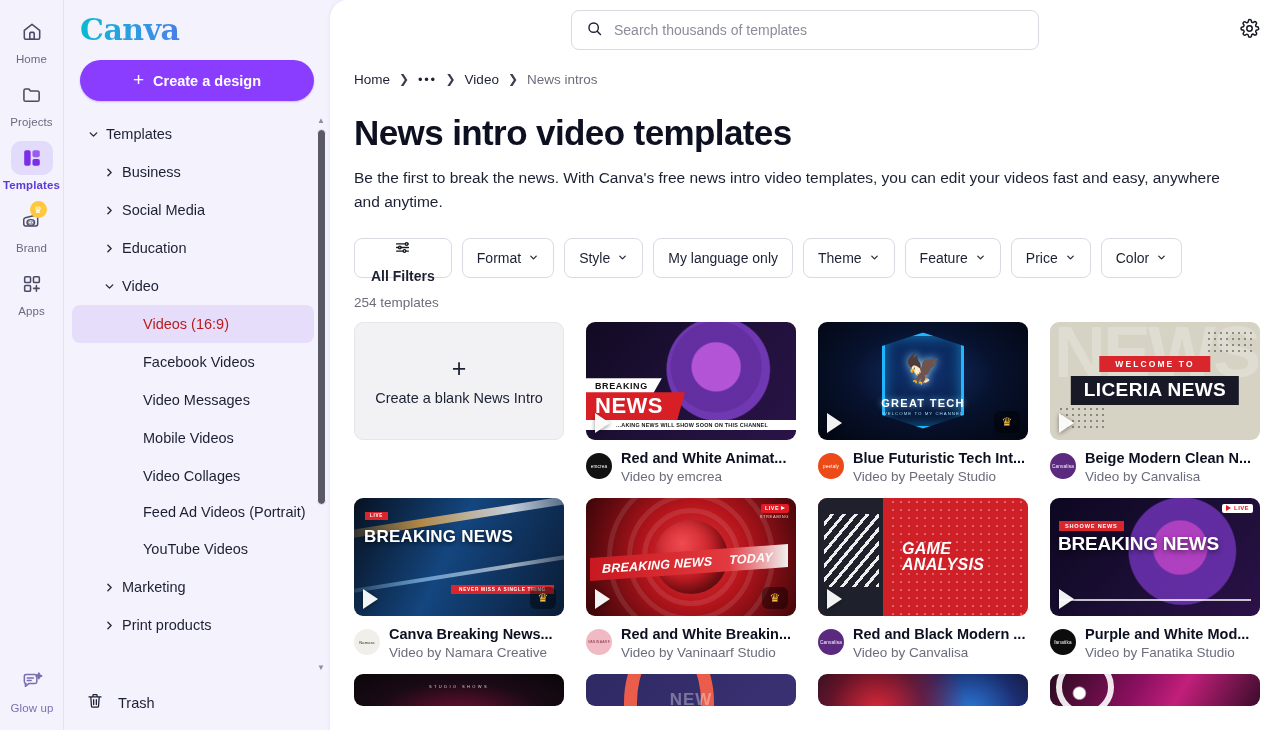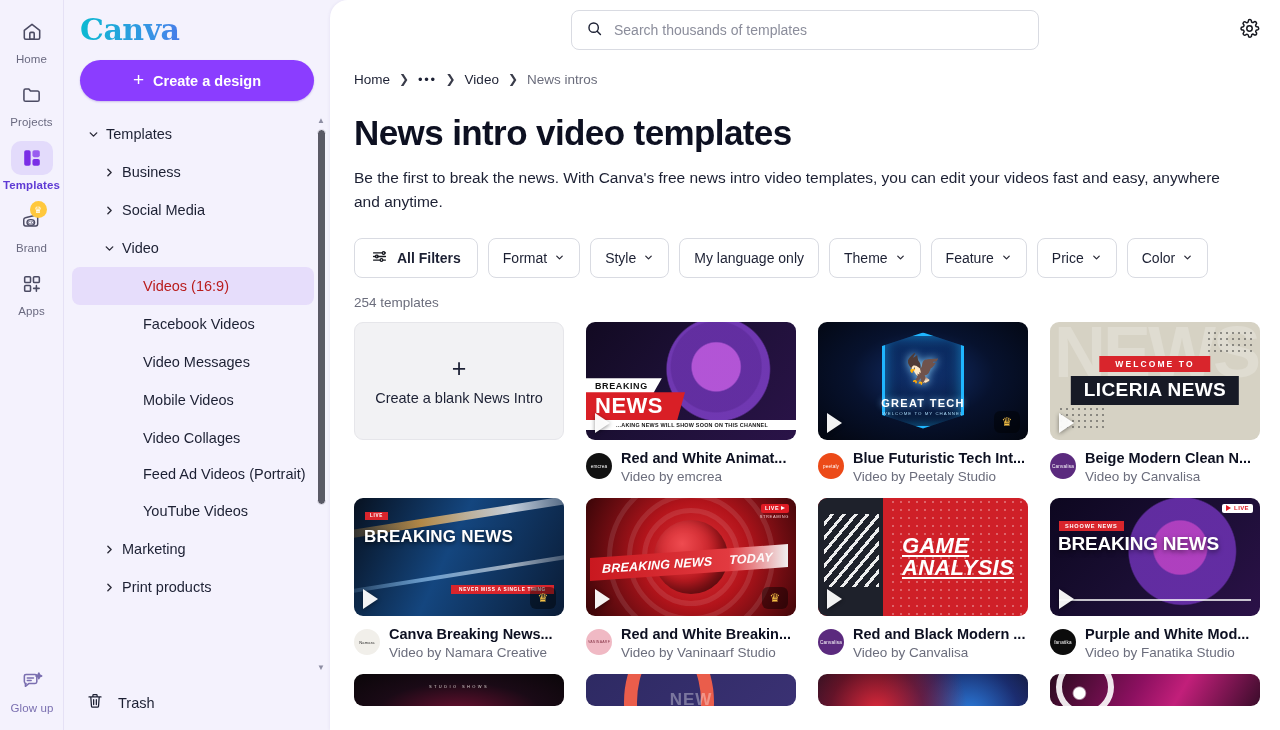--- a/index.html
+++ b/index.html
@@ -239,21 +239,21 @@
     background: #fff;
     display: flex; align-items: center;
     gap: 7px;
     padding: 0 14px;
     font-family: "Liberation Sans", sans-serif;
     font-size: 14px;
     color: #1c2033;
     cursor: pointer;
     white-space: nowrap;
   }
-  .chip.allfilters { font-weight: 700; padding: 0 16px; gap: 9px; }
+  .chip.allfilters { font-weight: 700; padding: 0 16px; gap: 9px; flex-direction: column; }
   .caret { font-size: 9px; color: #2b2b38; margin-top: 1px; }
 
   .count {
     margin-top: 17px;
     font-size: 13.5px;
     color: #6b6d7c;
   }
 
   
   .grid {
@@ -496,23 +496,22 @@
     opacity:.92;
   }
   .game-dots {
     position:absolute; left:34%; right:0; top:0; bottom:0;
     background-image: radial-gradient(rgba(255,255,255,.30) 1px, transparent 1.2px);
     background-size: 8px 8px;
   }
   .game-txt {
     position:absolute; left:40%; top:50%; transform:translateY(-50%);
     color:#fff; font-weight:800; font-style:italic;
-    font-size:22px; line-height:1.0; letter-spacing:.3px;
+    font-size:16px; line-height:1.0; letter-spacing:.3px;
     text-align:left;
-    text-decoration:underline;
   }
 
   .pw-bg {
     background:
       radial-gradient(circle at 62% 42%, rgba(200,70,200,.75) 0 18%, transparent 19%),
       radial-gradient(circle at 63% 45%, rgba(110,50,180,.85) 0 36%, transparent 37%),
       linear-gradient(135deg,#0d0720 0%, #1a0e33 50%, #2b1148 100%);
   }
   .pw-tag {
     position:absolute; left:9px; top:20%;
@@ -690,20 +689,28 @@
 
       <div class="tree-row lvl1">
         <span class="chev">
           <svg width="13" height="13" viewBox="0 0 24 24" fill="none" stroke="currentColor" stroke-width="2.6" stroke-linecap="round" stroke-linejoin="round">
               <path d="M9 6l6 6-6 6"></path>
             </svg>
         </span>
         <span>Social Media</span>
       </div>
 
+      <div class="tree-row lvl1">
+        <span class="chev">
+          <svg width="13" height="13" viewBox="0 0 24 24" fill="none" stroke="currentColor" stroke-width="2.6" stroke-linecap="round" stroke-linejoin="round">
+              <path d="M9 6l6 6-6 6"></path>
+            </svg>
+        </span>
+        <span>Education</span>
+      </div>
 
       <div class="tree-row lvl1">
         <span class="chev">
           <svg width="13" height="13" viewBox="0 0 24 24" fill="none" stroke="currentColor" stroke-width="2.6" stroke-linecap="round" stroke-linejoin="round">
               <path d="M6 9l6 6 6-6"></path>
             </svg>
         </span>
         <span>Video</span>
       </div>
 

